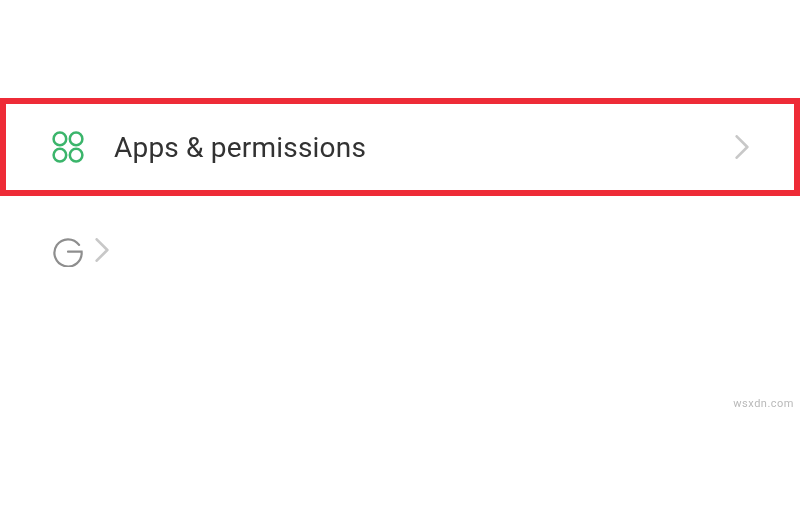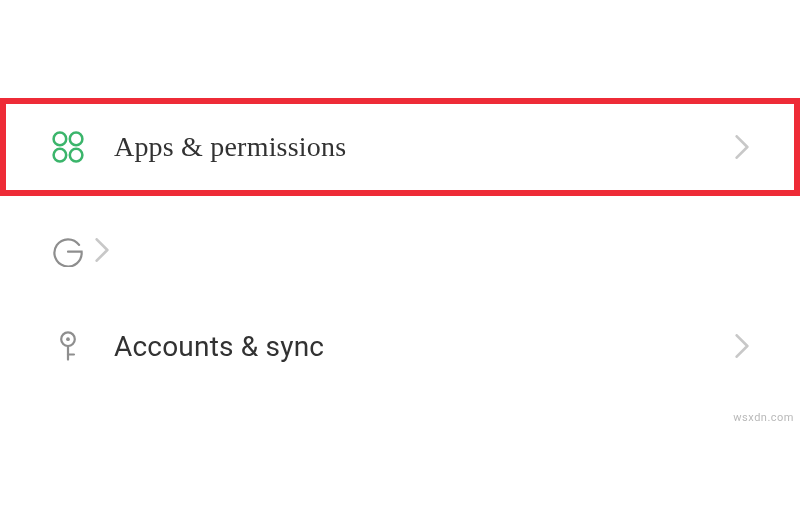--- a/index.html
+++ b/index.html
@@ -22,21 +22,20 @@
       align-items: center;
       height: 96px;
       padding: 0 46px 0 46px;
       position: relative;
     }
     .settings-row.highlighted {
       border: 6px solid #ee2b37;
       height: 98px;
       padding: 0 40px 0 40px;
       margin-bottom: 6px;
-      font-family: Liberation Serif, serif;
     }
     .icon-slot {
       width: 44px;
       height: 44px;
       display: flex;
       align-items: center;
       justify-content: center;
       flex-shrink: 0;
     }
     .label {
@@ -54,21 +53,21 @@
       justify-content: center;
       flex-shrink: 0;
     }
     .chevron svg {
       width: 14px;
       height: 24px;
     }
     .watermark {
       position: absolute;
       right: 6px;
-      bottom: 96px;
+      bottom: 110px;
       font-size: 11px;
       color: #b9b9b9;
       transform: rotate(0deg);
       letter-spacing: 0.5px;
     }
   </style>
 </head>
 <body>
 
 <div class="settings-list">
@@ -96,32 +95,16 @@
         <path d="M33 14 A16 16 0 1 0 36 22 L20 22"></path>
       </svg>
     </span>
     <span class="chevron">
       <svg viewBox="0 0 10 18" fill="none" stroke="#c8c8c8" stroke-width="2" stroke-linecap="round" stroke-linejoin="round">
         <polyline points="1,1 9,9 1,17"></polyline>
       </svg>
     </span>
   </div>
 
-  <div class="settings-row">
-    <span class="icon-slot">
-      <svg viewBox="0 0 40 40" width="34" height="34" fill="none" stroke="#8e8e8e" stroke-width="2.6" stroke-linecap="round" stroke-linejoin="round">
-        <circle cx="20" cy="12" r="8"></circle>
-        <circle cx="20" cy="12" r="2.2" fill="#8e8e8e" stroke="none"></circle>
-        <line x1="20" y1="20" x2="20" y2="36"></line>
-        <line x1="20" y1="30" x2="27" y2="30"></line>
-      </svg>
-    </span>
-    <span class="label">Accounts &amp; sync</span>
-    <span class="chevron">
-      <svg viewBox="0 0 10 18" fill="none" stroke="#c8c8c8" stroke-width="2" stroke-linecap="round" stroke-linejoin="round">
-        <polyline points="1,1 9,9 1,17"></polyline>
-      </svg>
-    </span>
-  </div>
 
 </div>
 
 <div class="watermark">wsxdn.com</div>
 
 </body></html>

